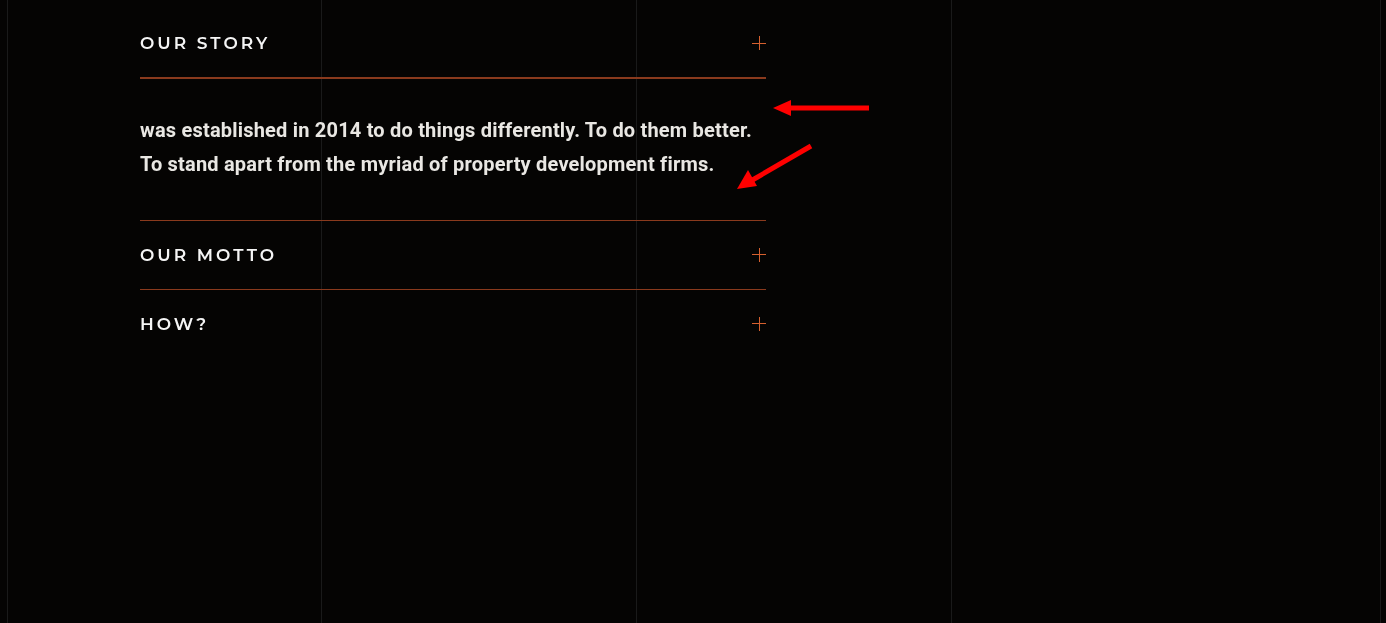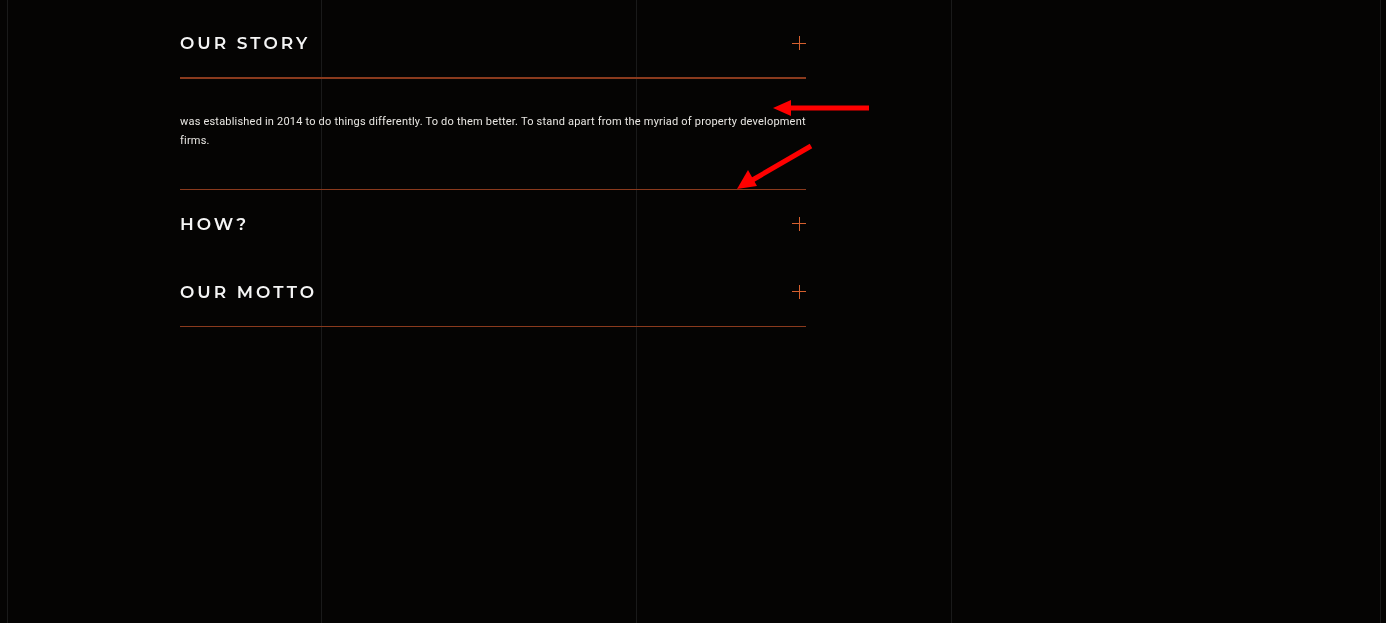--- a/index.html
+++ b/index.html
@@ -23,21 +23,20 @@
     top: 0;
     bottom: 0;
     width: 1px;
     background: #1a1a1a;
   }
   .accordion {
     position: absolute;
     left: 140px;
     top: 9px;
     width: 626px;
-    margin-left: 40px;
   }
   .item {
     box-sizing: border-box;
   }
   .header {
     display: flex;
     align-items: center;
     justify-content: space-between;
     padding: 24px 0;
     cursor: pointer;
@@ -78,23 +77,23 @@
   }
   .icon.close::before { transform: rotate(45deg); }
   .icon.close::after  { transform: rotate(-45deg); }
   .divider {
     height: 1px;
     background: #8a3a1d;
   }
   .content {
     padding: 34px 0 38px 0;
     color: #e9e7e3;
-    font-size: 11px;
+    font-size: 20px;
     line-height: 1.72;
-    font-weight: 400;
+    font-weight: 700;
     letter-spacing: 0.2px;
     font-family: "Roboto", Arial, sans-serif;
   }
   
   .arrow {
     position: absolute;
     pointer-events: none;
   }
   .arrow svg { display: block; }
 </style>
@@ -120,31 +119,31 @@
   </div>
 
   <div class="item">
     <div class="divider"></div>
     <div class="content">was established in 2014 to do things differently. To do them better. To stand apart from the myriad of property development firms.</div>
     <div class="divider"></div>
   </div>
 
   <div class="item">
     <div class="header">
-      <span class="title">HOW?</span>
+      <span class="title">OUR MOTTO</span>
       <span class="icon plus"></span>
     </div>
+    <div class="divider"></div>
   </div>
 
   <div class="item">
     <div class="header">
-      <span class="title">OUR MOTTO</span>
+      <span class="title">HOW?</span>
       <span class="icon plus"></span>
     </div>
-    <div class="divider"></div>
   </div>
 </div>
 
 <div class="arrow" style="left:773px; top:96px;">
   <svg width="100" height="24" viewBox="0 0 100 24">
     <line x1="14" y1="12" x2="96" y2="12" stroke="#ff0000" stroke-width="5"></line>
     <polygon points="0,12 18,4 18,20" fill="#ff0000"></polygon>
   </svg>
 </div>
 

